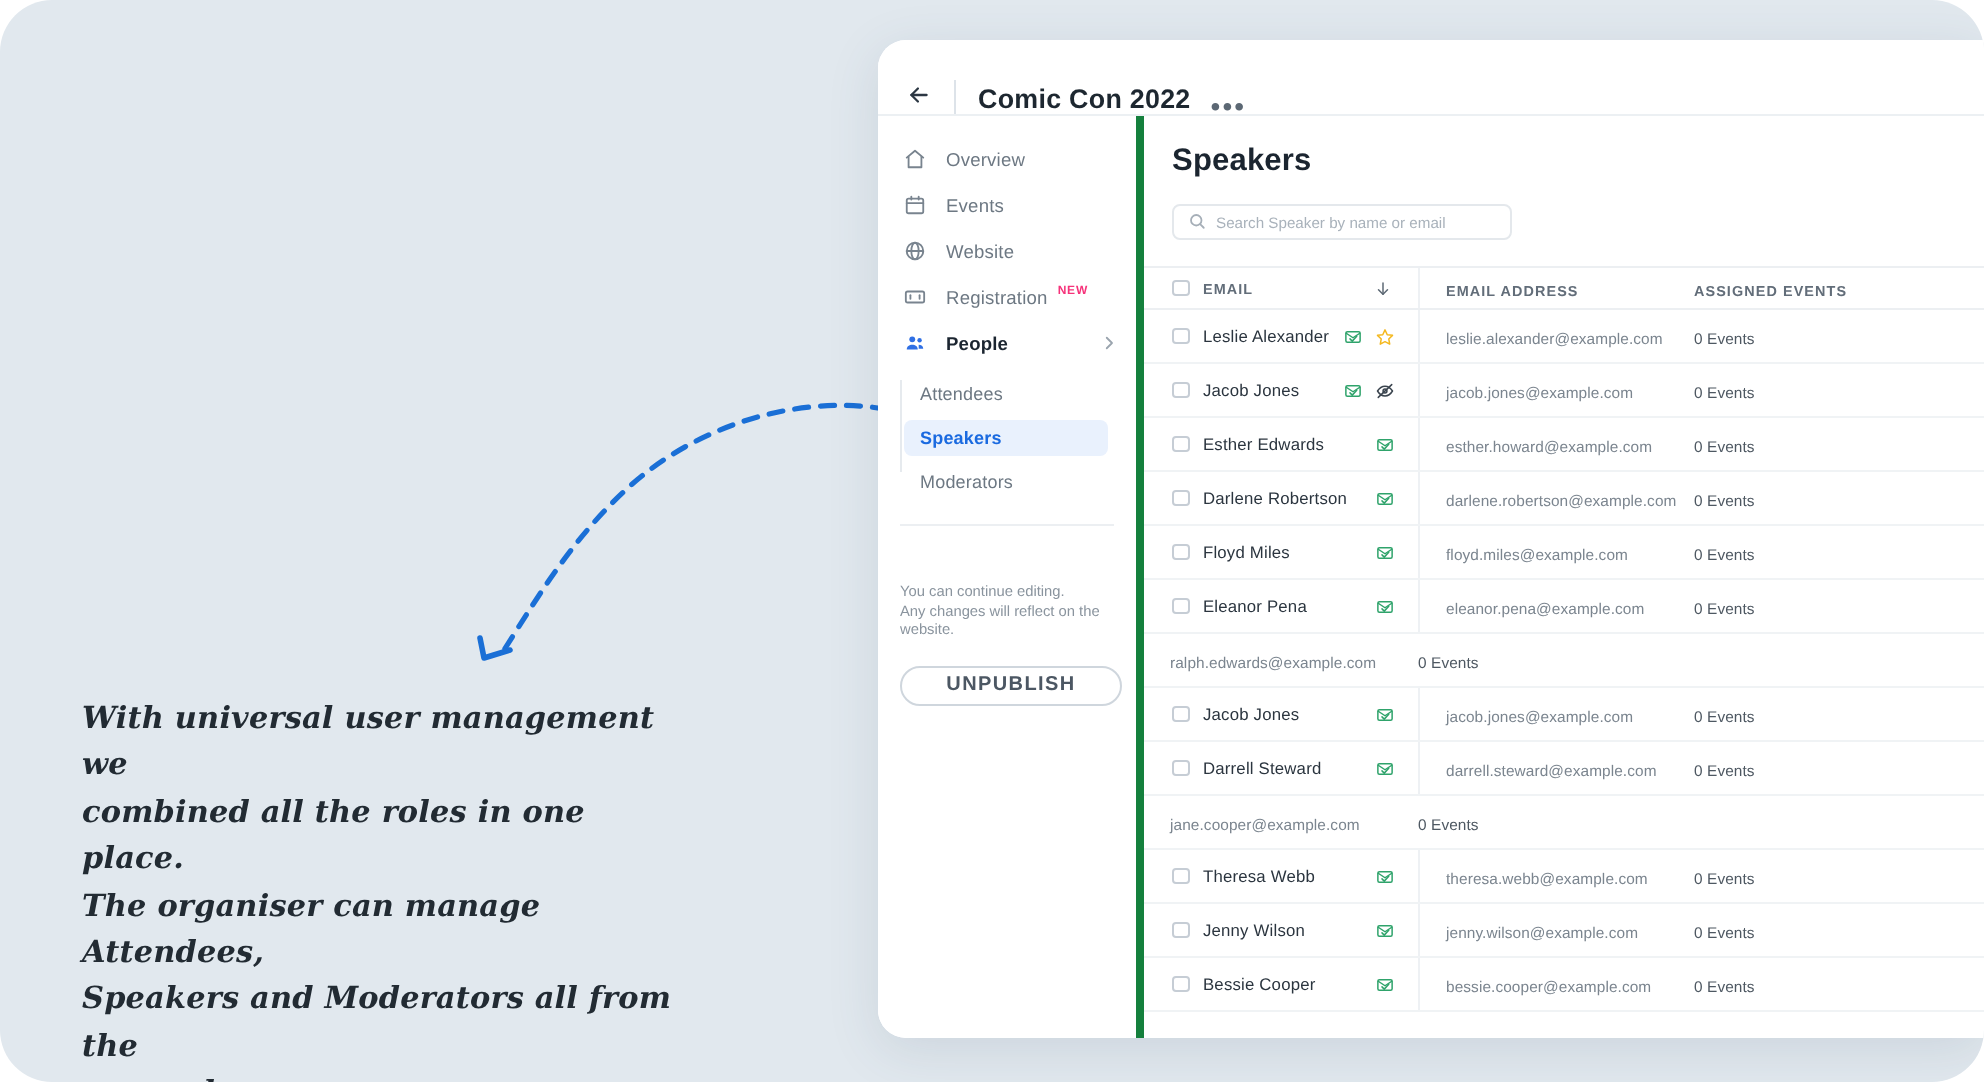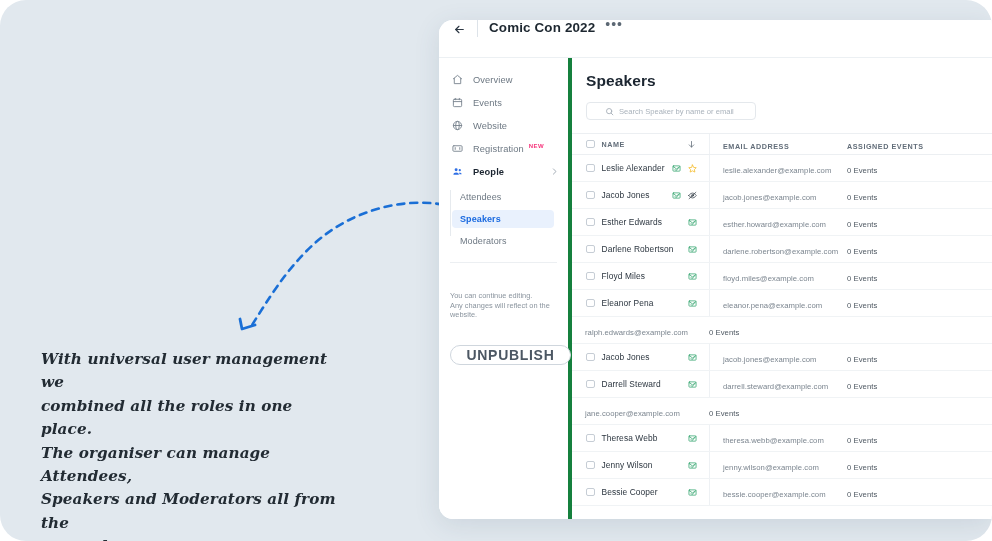--- a/index.html
+++ b/index.html
@@ -43,21 +43,21 @@
     background: #ffffff;
     border-top-left-radius: 14px;
     border-bottom-left-radius: 14px;
     overflow: hidden;
     box-shadow: 0 6px 26px rgba(60,85,110,.13);
   }
 
   
   #topbar {
     height: 38px;
-    display: flex; align-items: flex-start;
+    display: flex; align-items: flex-end;
     padding-left: 11px;
     border-bottom: 1px solid #ecf0f3;
     background: #fff;
   }
   #back-arrow {
     width: 19px; height: 19px;
     display: flex; align-items: center; justify-content: center;
     color: #2c3743; cursor: pointer;
   }
   #topbar .vdiv { width: 1px; height: 17px; background: #dde3e9; margin: 0 11px 0 8px; }
@@ -120,33 +120,33 @@
 
   #website-card { padding: 10px 11px 0 11px; }
   .wc-head { display: flex; align-items: center; gap: 6px; }
   .wc-title { font-size: 9.3px; font-weight: 700; color: #1b2530; letter-spacing: .1px; }
   .wc-pill {
     font-size: 6.6px; font-weight: 700; color: #12a05b;
     background: #e2f6ec; border-radius: 3px; padding: 2px 4px; letter-spacing: .2px;
   }
   .wc-desc { margin-top: 18px; font-size: 7.4px; line-height: 9.6px; color: #8a949e; }
   #unpublish-btn {
-    margin-top: 25px; width: 121px; height: 20px;
+    margin-top: 13px; width: 111px; height: 20px;
     border: 1px solid #cfd6dd; border-radius: 10px; background: #fff;
-    font-size: 14px; font-weight: 700; color: #4c5763; letter-spacing: .7px;
+    font-size: 10px; font-weight: 700; color: #4c5763; letter-spacing: .7px;
     display: flex; align-items: center; justify-content: center; cursor: pointer;
   }
 
   
   #main { flex: 1; padding: 14px 0 0 0; min-width: 0; position: relative; }
   #page-title { font-size: 15.5px; font-weight: 700; color: #1b2530; margin: 0 0 0 14px; letter-spacing: .1px; }
   #search-wrap {
     margin: 12px 0 0 14px; width: 170px; height: 18px;
     border: 1px solid #e4e8ec; border-radius: 4px;
-    display: flex; align-items: center; padding: 0 18px; background: #fff;
+    display: flex; align-items: center; padding: 0 7px; background: #fff;
   }
   #search-wrap svg { flex: 0 0 9px; margin-right: 5px; color: #a6afb8; }
   #search-input {
     border: none; outline: none; font-size: 7.6px; color: #313b46;
     font-family: "Liberation Sans", sans-serif; width: 100%; background: transparent;
   }
   #search-input::placeholder { color: #a9b2bb; }
 
   
   #table { margin-top: 13px; width: 100%; }
@@ -296,21 +296,21 @@
                 <line x1="16.5" y1="16.5" x2="21" y2="21"></line>
               </svg>
           </span>
           <input id="search-input" type="text" placeholder="Search Speaker by name or email" style="">
         </div>
 
         <div id="table">
           <div class="trow header">
             <div class="c-name">
               <span class="cbox"></span>
-              <span class="th">NAME</span>
+              <span class="th">EMAIL</span>
               <span class="sort-arrow">
                 <svg width="9" height="9" viewBox="0 0 24 24" fill="none" stroke="currentColor" stroke-width="2" stroke-linecap="round" stroke-linejoin="round">
                     <line x1="12" y1="4" x2="12" y2="19"></line>
                     <polyline points="6 13 12 19 18 13"></polyline>
                   </svg>
               </span>
             </div>
             <div class="c-email">
               <span class="th">EMAIL ADDRESS</span>
             </div>

